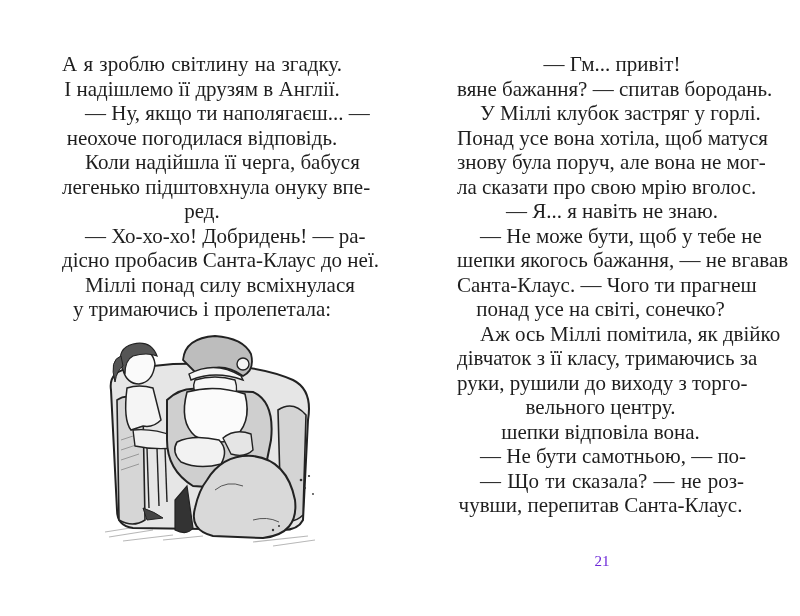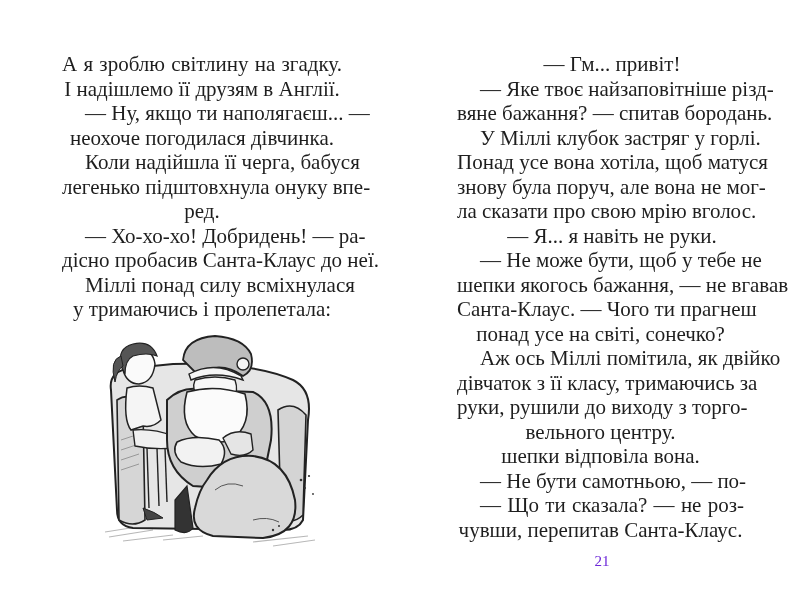--- a/index.html
+++ b/index.html
@@ -30,21 +30,21 @@
   }
 </style>
 </head>
 <body>
 
 <div class="page page-left">
   <div class="text-block left-block" id="left-text">
       <span class="line j">А я зроблю світлину на згадку.</span>
       <span class="line l">І надішлемо її друзям в Англії.</span>
       <span class="line j indent">— Ну, якщо ти наполягаєш... —</span>
-      <span class="line l">неохоче погодилася дівчинка.</span>
+      <span class="line l">неохоче погодилася відповідь.</span>
       <span class="line j indent">Коли надійшла її черга, бабуся</span>
       <span class="line j">легенько підштовхнула онуку впе-</span>
       <span class="line l">ред.</span>
       <span class="line j indent">— Хо-хо-хо! Добридень! — ра-</span>
       <span class="line j">дісно пробасив Санта-Клаус до неї.</span>
       <span class="line j indent">Міллі понад силу всміхнулася</span>
       <span class="line l">у тримаючись і пролепетала:</span>
     </div>
 
   <svg class="illustration" viewBox="0 0 225 220">
@@ -98,27 +98,26 @@
       <circle cx="210" cy="164" r="0.9"></circle>
         <circle cx="170" cy="200" r="1.2"></circle>
         <circle cx="176" cy="196" r="1"></circle>
     </g>
   </svg>
 </div>
 
 <div class="page page-right">
   <div class="text-block right-block" id="right-text">
       <span class="line l indent">— Гм... привіт!</span>
-      <span class="line j indent">— Яке твоє найзаповітніше різд-</span>
       <span class="line j">вяне бажання? — спитав бородань.</span>
       <span class="line j indent">У Міллі клубок застряг у горлі.</span>
       <span class="line j">Понад усе вона хотіла, щоб матуся</span>
       <span class="line j">знову була поруч, але вона не мог-</span>
       <span class="line l">ла сказати про свою мрію вголос.</span>
-      <span class="line l indent">— Я... я навіть не руки.</span>
+      <span class="line l indent">— Я... я навіть не знаю.</span>
       <span class="line j indent">— Не може бути, щоб у тебе не</span>
       <span class="line j">шепки якогось бажання, — не вгавав</span>
       <span class="line j">Санта-Клаус. — Чого ти прагнеш</span>
       <span class="line l">понад усе на світі, сонечко?</span>
       <span class="line j indent">Аж ось Міллі помітила, як двійко</span>
       <span class="line j">дівчаток з її класу, тримаючись за</span>
       <span class="line j">руки, рушили до виходу з торго-</span>
       <span class="line l">вельного центру.</span>
       <span class="line l">шепки відповіла вона.</span>
       <span class="line j indent">— Не бути самотньою, — по-</span>

